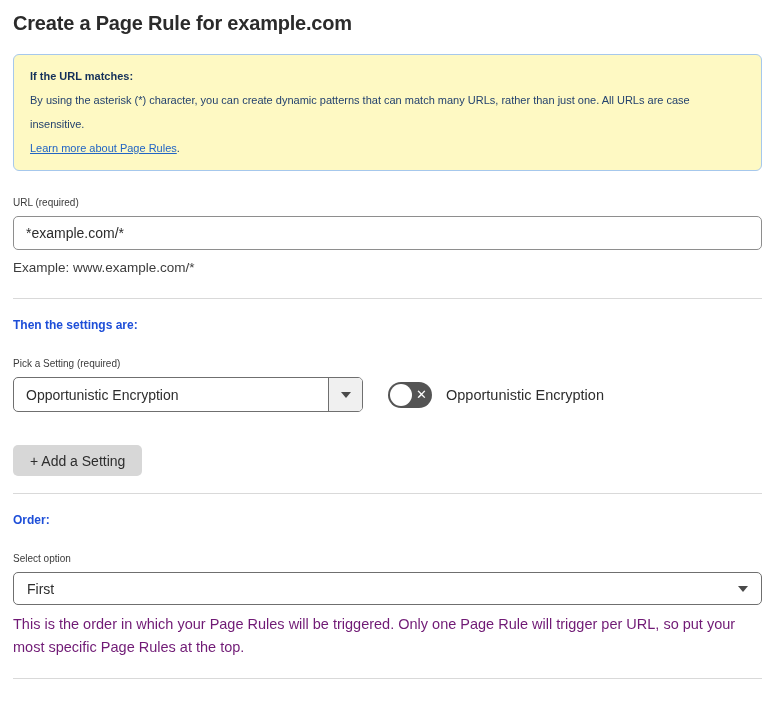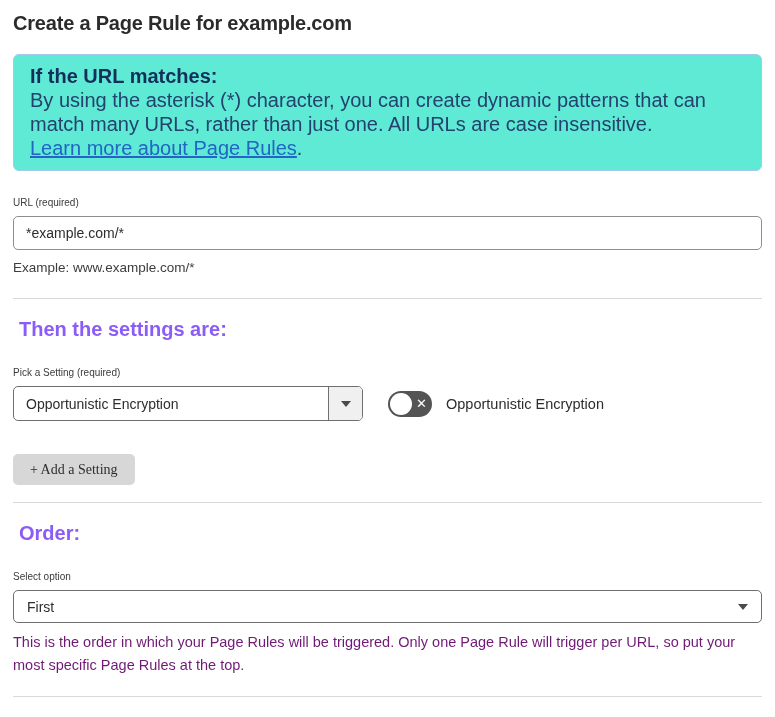--- a/index.html
+++ b/index.html
@@ -16,25 +16,25 @@
 
   .page-title {
     font-size: 20px;
     font-weight: 700;
     color: #2b2b2b;
     margin: 0 0 19px 0;
     letter-spacing: -0.2px;
   }
 
   .infobox {
-    background: #5eead4;
+    background: #fef9c3;
     border: 1px solid #a6c8ec;
     border-radius: 6px;
     padding: 9px 16px 10px 16px;
-    font-size: 20px;
+    font-size: 11px;
     line-height: 24px;
     color: #24426e;
   }
   .infobox-heading { font-weight: 700; color: #14305a; }
   .infobox a {
     color: #2265c4;
     text-decoration: underline;
     cursor: pointer;
   }
 
@@ -64,24 +64,24 @@
     line-height: 22px;
   }
 
   .divider {
     border: none;
     border-top: 1px solid #d9d9d9;
     margin: 19px 0;
   }
 
   .section-heading {
-    font-size: 20px;
+    font-size: 12px;
     font-weight: 700;
-    color: #8b5cf6;
-    margin: 6px;
+    color: #1d4ed8;
+    margin: 0;
   }
 
   .setting-row {
     display: flex;
     align-items: center;
   }
 
   .combo {
     display: flex;
     width: 350px;
@@ -146,21 +146,21 @@
   .toggle-label {
     margin-left: 14px;
     font-size: 14.5px;
     color: #2d2d2d;
   }
 
   .btn {
     border: none;
     border-radius: 5px;
     font-size: 14px;
-    font-family: Liberation Serif, serif;
+    font-family: Liberation Sans, sans-serif;
     cursor: pointer;
     display: inline-flex;
     align-items: center;
     justify-content: center;
   }
   .btn-gray {
     background: #d7d7d7;
     color: #2d2d2d;
   }
   .btn-add {

